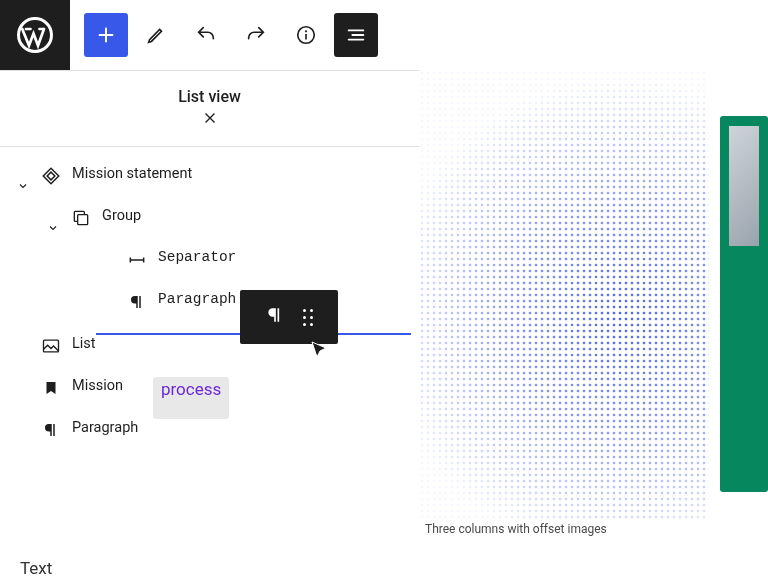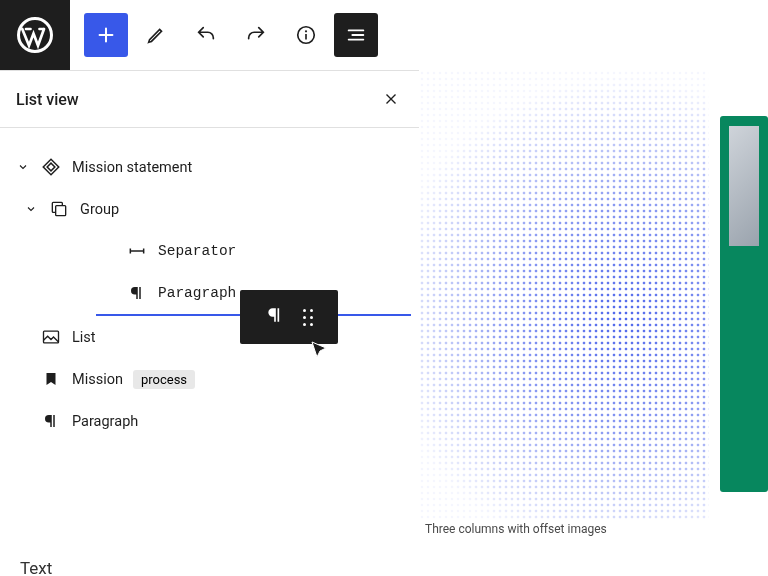--- a/index.html
+++ b/index.html
@@ -56,58 +56,58 @@
     background: #fff;
     position: relative;
     z-index: 4;
   }
   .lv-header {
     display: flex;
     align-items: center;
     justify-content: space-between;
     padding: 16px 16px 16px 16px;
     border-bottom: 1px solid #e0e0e0;
+    flex-direction: column;
   }
   .lv-title { font-size: 16px; font-weight: 500; }
   .lv-close { width: 24px; height: 24px; display: flex; align-items: center; justify-content: center; cursor: pointer; }
 
   .tree { padding: 18px 0 0 0; }
   .tree-row {
     display: flex;
-    align-items: center;
     height: 42px;
     font-size: 14.5px;
     gap: 10px;
     padding-left: 16px;
     cursor: pointer;
   }
   .chev {
     width: 14px;
     display: inline-flex;
     align-items: center;
     justify-content: center;
   }
   .block-icon {
     width: 22px;
     height: 22px;
     display: inline-flex;
     align-items: center;
     justify-content: center;
   }
-  .indent1 { padding-left: 24px; }
+  .indent1 { padding-left: 46px; }
   .indent2 { padding-left: 102px; font-family: Liberation Mono, monospace; }
   .no-chev .chev { visibility: hidden; }
 
   .tag-pill {
     background: #e8e8e8;
     border-radius: 3px;
     padding: 2px 8px;
-    font-size: 13px;
-    color: #000000;
-    margin-left: 0;
+    font-size: 17px;
+    color: #6d28d9;
+    margin-left: 20px;
   }
 
   .drop-line {
     height: 2px;
     background: #3858e9;
     margin-left: 96px;
     margin-right: 8px;
     position: relative;
   }
 

